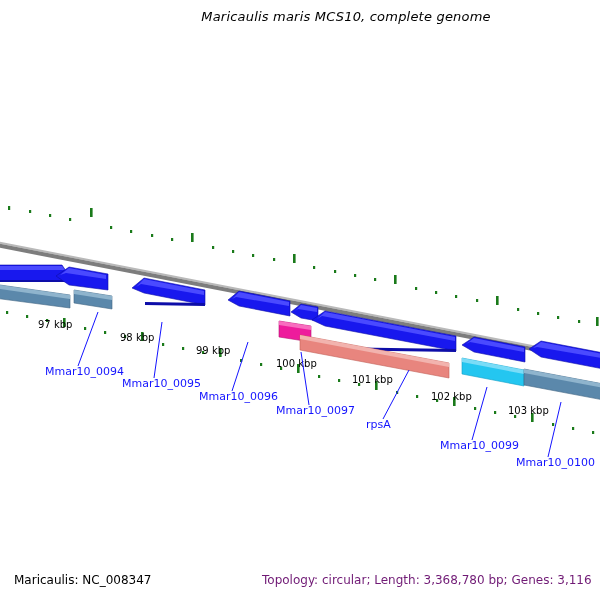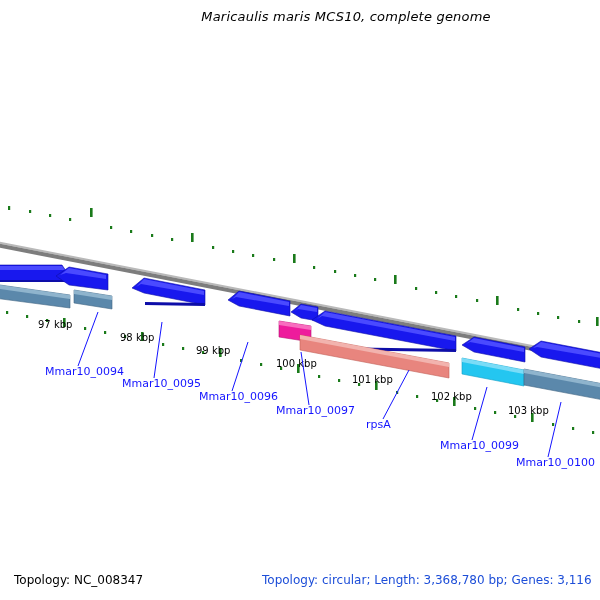--- a/index.html
+++ b/index.html
@@ -37,21 +37,21 @@
     left: 14px;
     top: 573px;
     font-size: 12px;
     color: #000000;
   }
   .footer-right {
     position: absolute;
     left: 262px;
     top: 573px;
     font-size: 12px;
-    color: #1d4ed8;
+    color: #701a75;
     white-space: nowrap;
   }
   svg {
     position: absolute;
     left: 0;
     top: 0;
   }
   text {
     font-family: "DejaVu Sans", "Liberation Sans", sans-serif;
   }
@@ -240,17 +240,17 @@
       <text class="gene-label" x="122" y="387">Mmar10_0095</text>
       <text class="gene-label" x="199" y="400">Mmar10_0096</text>
       <text class="gene-label" x="276" y="414">Mmar10_0097</text>
       <text class="gene-label" x="366" y="428">rpsA</text>
       <text class="gene-label" x="440" y="449">Mmar10_0099</text>
       <text class="gene-label" x="516" y="466">Mmar10_0100</text>
     </g>
 
   </svg>
 
-  <div class="footer-left">Topology: NC_008347</div>
+  <div class="footer-left">Maricaulis: NC_008347</div>
 
   <div class="footer-right">Topology: circular; Length: 3,368,780 bp; Genes: 3,116</div>
 
 </div>
 
 </body></html>

